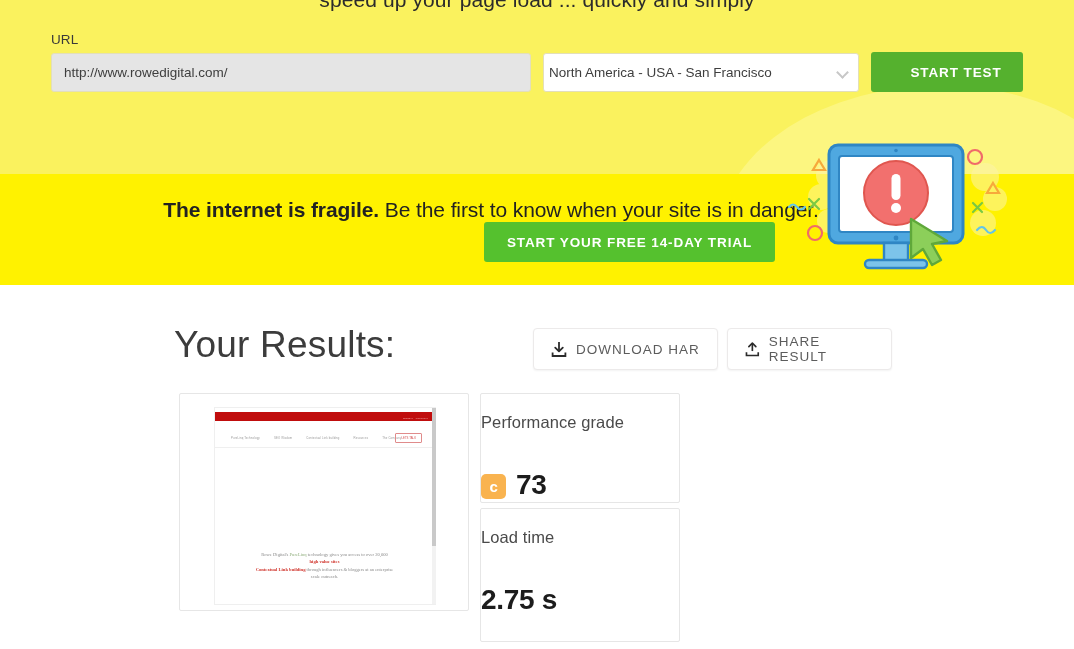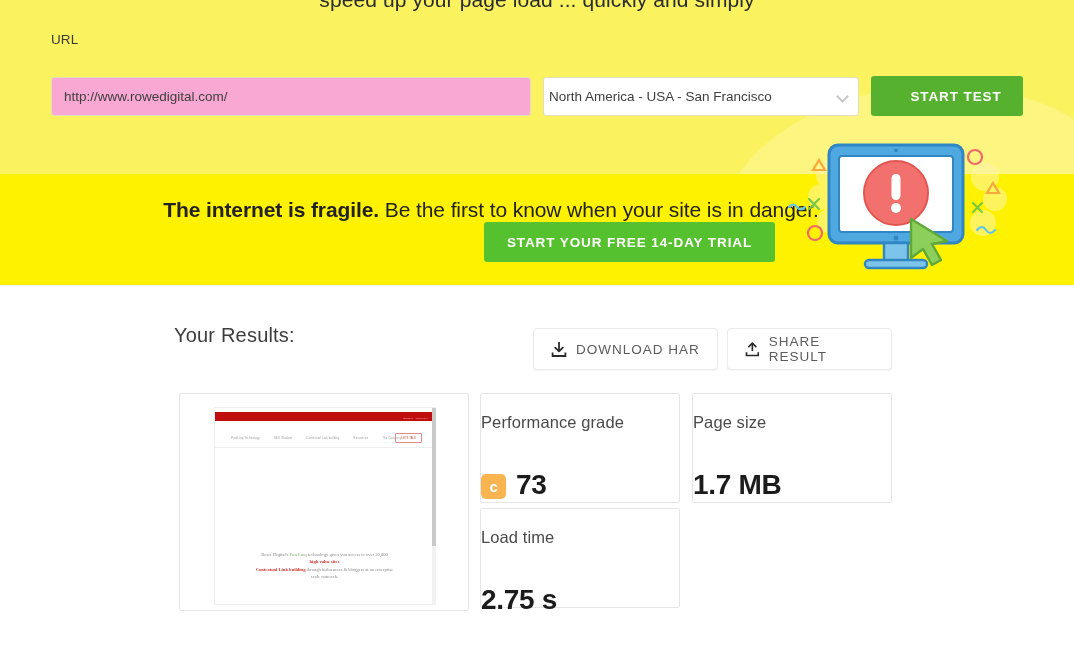--- a/index.html
+++ b/index.html
@@ -36,23 +36,23 @@
     display:flex; align-items:flex-end; gap:12px;
   }
   .field { display:flex; flex-direction:column; }
   .field-label {
     font-size:13.5px; color:#3a3a3a; margin-bottom:6px;
     font-weight:400; letter-spacing:.1px;
   }
   .url-input {
     width:480px; height:39px;
     border:1px solid #e3dfb9; border-radius:3px;
-    background:#f9a8d4; padding:0 12px;
+    background:#e5e5e5; padding:0 12px;
     font-family:"Liberation Sans", sans-serif;
-    font-size:13.5px; color:#3e3e3e; outline:none;margin-top:24px;
+    font-size:13.5px; color:#3e3e3e; outline:none;
   }
   .select-wrap { position:relative; }
   .loc-select {
     width:316px; height:39px;
     border:1px solid #e3dfb9; border-radius:3px;
     background:#fff; padding:0 32px 0 5px;
     font-family:"Liberation Sans", sans-serif;
     font-size:13.5px; color:#3e3e3e;
     appearance:none; -webkit-appearance:none; outline:none;
   }
@@ -95,21 +95,21 @@
   
   .results {
     position:absolute; left:0; top:285px; width:1074px; height:364px;
     background:#fff;
   }
   .results-head {
     position:absolute; left:174px; top:43px; width:718px; height:48px;
   }
   .results-title {
     position:absolute; left:0; top:-4px;
-    font-size:20px; color:#3c3c3c; font-weight:300;
+    font-size:37px; color:#3c3c3c; font-weight:300;
     letter-spacing:.2px;
   }
   .head-btn {
     position:absolute; top:0; height:42px;
     background:#fff; border:1px solid #eceaea; border-radius:4px;
     display:flex; align-items:center; gap:9px;
     padding:0 17px; cursor:pointer;
     box-shadow:0 1px 2px rgba(0,0,0,.05);
   }
   .head-btn .lbl {
@@ -176,21 +176,21 @@
   }
   .grade-badge {
     display:inline-flex; align-items:center; justify-content:center;
     width:25px; height:25px; border-radius:5px;
     background:#f9b34f; color:#fff;
     font-size:15px; font-weight:bold; line-height:1;
     position:relative; top:1px;
   }
   #card-perf  { left:480px; top:108px; width:200px; height:110px; }
   #card-size  { left:692px; top:108px; width:200px; height:110px; }
-  #card-load  { left:480px; top:223px; width:200px; height:100px; }
+  #card-load  { left:480px; top:223px; width:200px; height:134px; }
   #card-req   { left:692px; top:223px; width:200px; height:110px; }
 </style>
 </head>
 <body>
 
 <div class="hero">
   <div class="hero-swoosh"></div>
   <div class="hero-clip-text">speed up your page load ... quickly and simply</div>
 
   <div class="hero-form">
@@ -298,23 +298,19 @@
   </div>
 
   <div class="card" id="card-perf">
     <div class="card-label">Performance grade</div>
     <div class="card-value">
       <span class="grade-badge">c</span>
       <span>73</span>
     </div>
   </div>
 
-  <div class="card" id="card-size">
-    <div class="card-label">Page size</div>
-    <div class="card-value">1.7 MB</div>
-  </div>
 
   <div class="card" id="card-load">
     <div class="card-label">Load time</div>
     <div class="card-value">2.75 s</div>
   </div>
 
 </div>
 
 </body></html>

